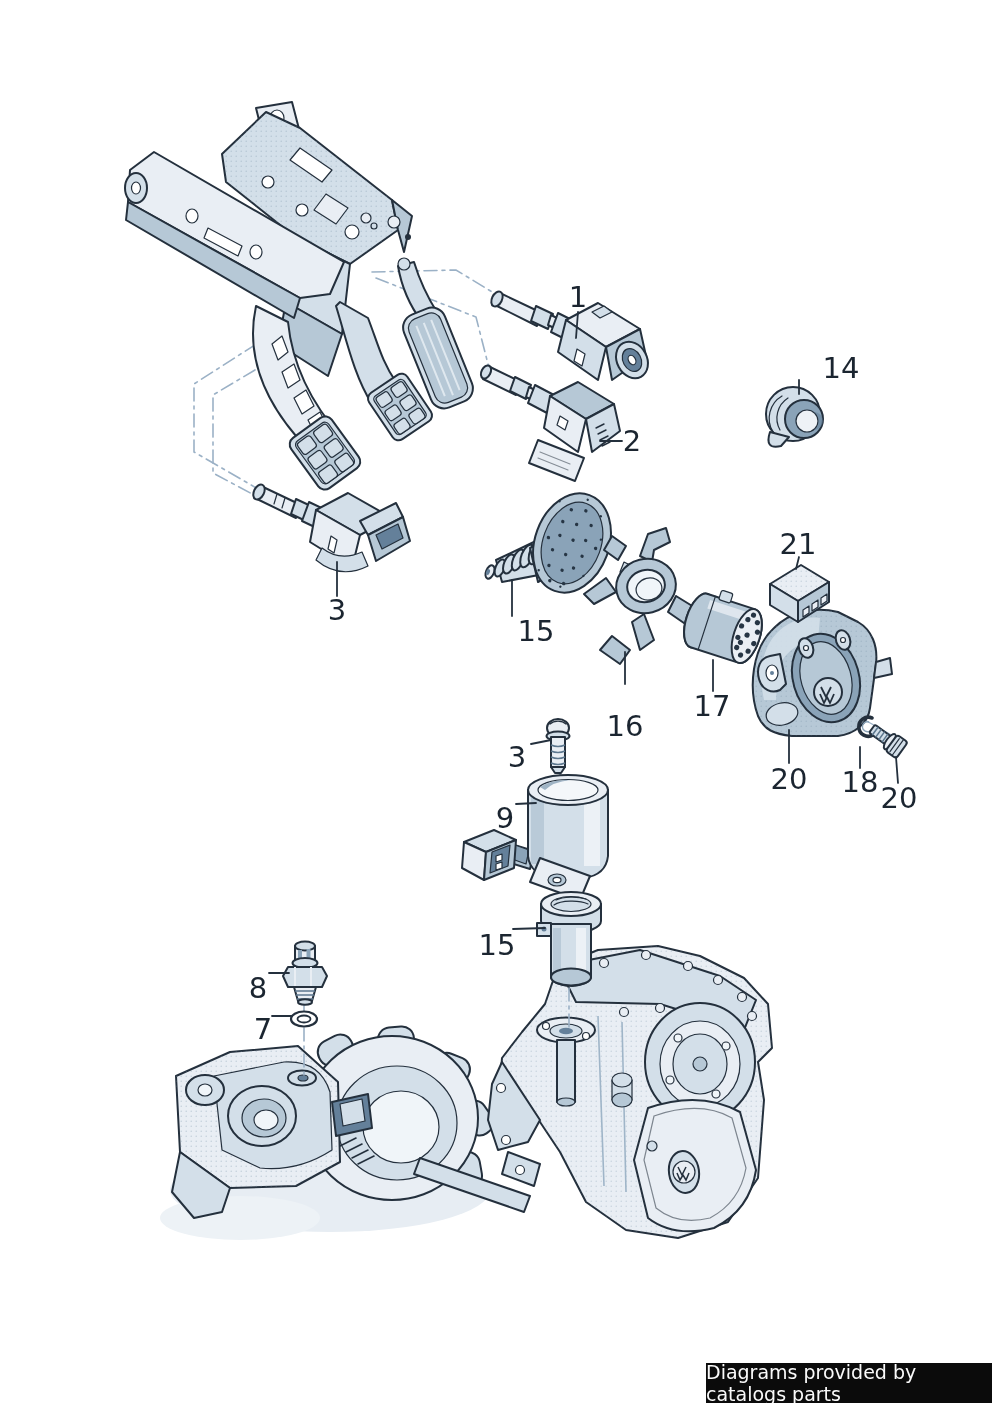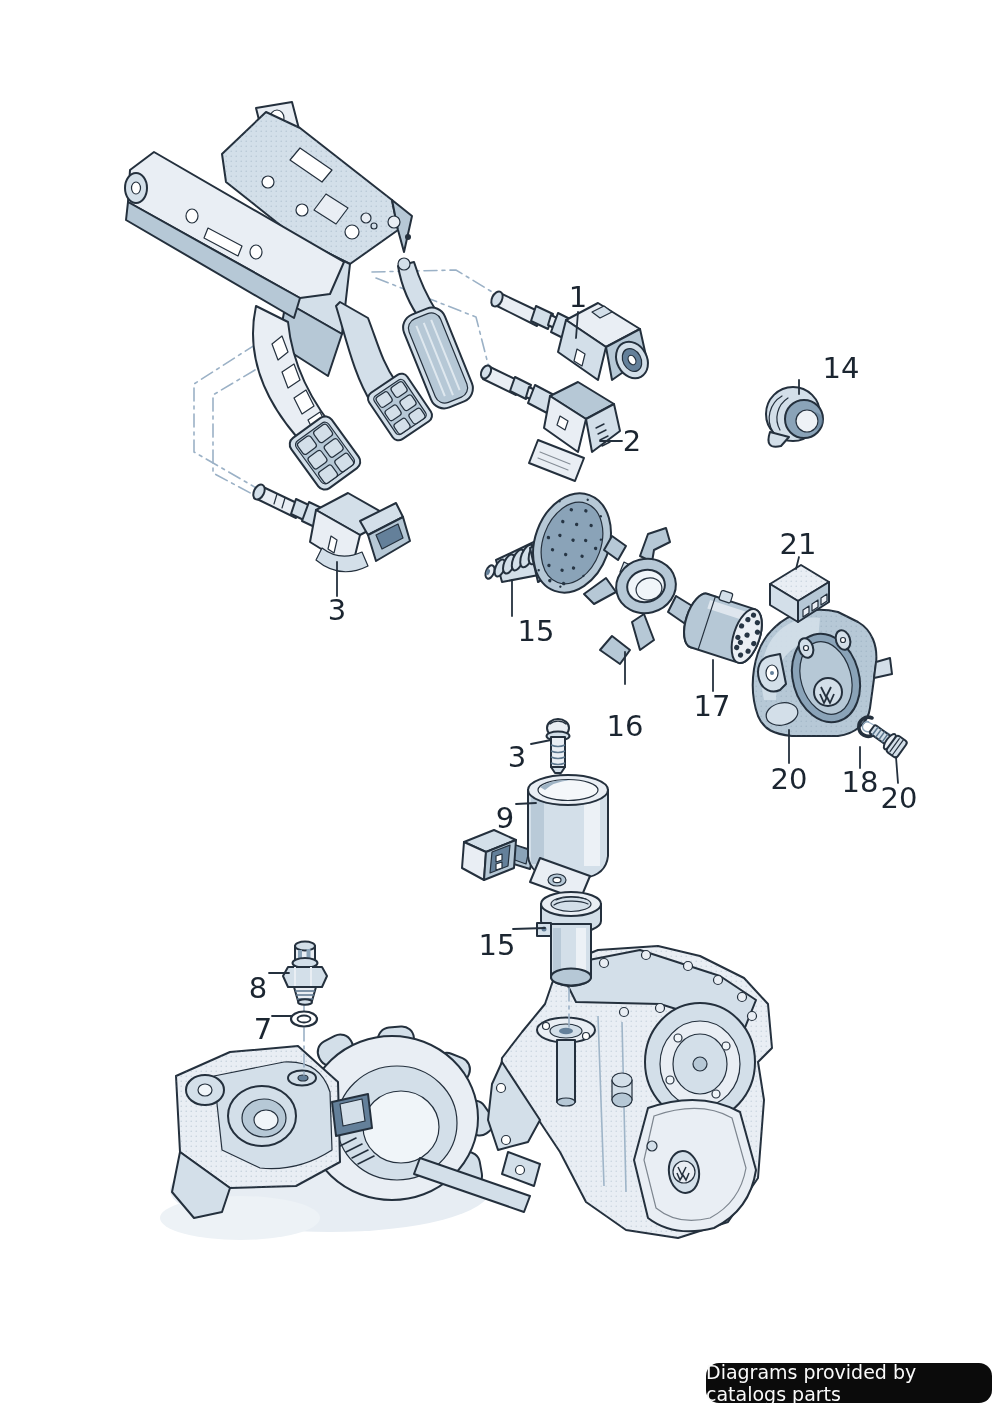--- a/index.html
+++ b/index.html
@@ -13,21 +13,21 @@
   .f3{fill:#b6c8d6}.f4{fill:#8aa3b8}.f5{fill:#64809a}
   .nf{fill:none}
   .cl{stroke:#9bb1c6;stroke-width:1.6;fill:none;stroke-dasharray:13 5 3 5;stroke-linecap:round;}
   .ax{stroke:#9bb1c6;stroke-width:1.4;fill:none;}
   .ld{stroke:#24303d;stroke-width:1.8;fill:none;stroke-linecap:round;}
   .ridge{stroke:#5c778e;stroke-width:1.5;fill:none;}
   .lite{stroke:#e9eef4;stroke-width:2;fill:none;}
   .callout{position:absolute;transform:translate(-50%,-50%);font-size:29px;color:#1b2530;
            line-height:1;white-space:nowrap;}
   .footer{position:absolute;left:706px;top:1363px;width:286px;height:40px;background:#0b0b0b;
-          color:#fafafa;display:flex;align-items:center;justify-content:center;font-size:19px;border-radius:13px;}
+          color:#fafafa;display:flex;align-items:center;justify-content:center;font-size:19px;}
 </style>
 </head>
 <body>
 
 <div class="stage">
 
 <svg width="992" height="1403" viewBox="0 0 992 1403">
   <defs>
     <pattern id="stip" width="5" height="5" patternUnits="userSpaceOnUse">
       <circle cx="1.2" cy="1.2" r="0.7" fill="#7e97ab"></circle>

